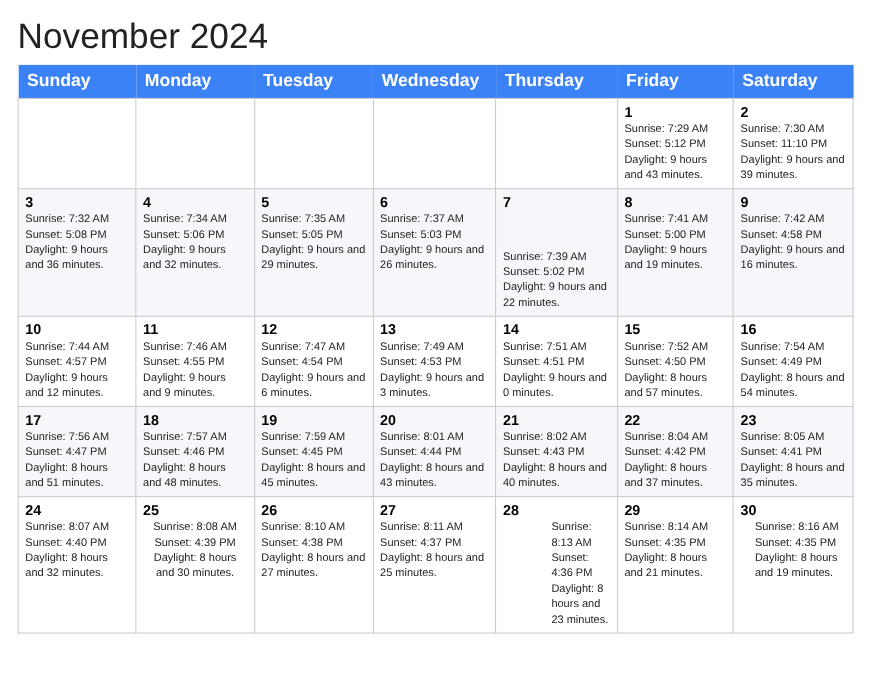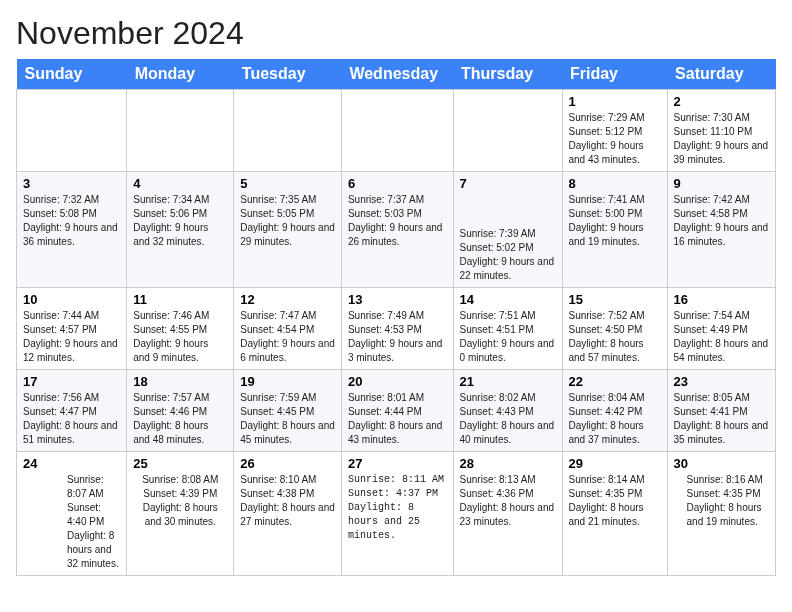--- a/index.html
+++ b/index.html
@@ -253,45 +253,45 @@
         <td>
           <span class="day-number">23</span>
           <div class="day-info" style="white-space: pre-line;">Sunrise: 8:05 AM
 Sunset: 4:41 PM
 Daylight: 8 hours and 35 minutes.</div>
         </td>
       </tr>
       <tr>
         <td>
           <span class="day-number">24</span>
-          <div class="day-info" style="white-space: pre-line; margin-left: 44px;">Sunrise: 8:07 AM
+          <div class="day-info" style="white-space: pre-line;">Sunrise: 8:07 AM
 Sunset: 4:40 PM
 Daylight: 8 hours and 32 minutes.</div>
         </td>
         <td>
           <span class="day-number">25</span>
           <div class="day-info" style="white-space: pre-line; text-align: center;">Sunrise: 8:08 AM
 Sunset: 4:39 PM
 Daylight: 8 hours and 30 minutes.</div>
         </td>
         <td>
           <span class="day-number">26</span>
           <div class="day-info" style="white-space: pre-line;">Sunrise: 8:10 AM
 Sunset: 4:38 PM
 Daylight: 8 hours and 27 minutes.</div>
         </td>
         <td>
           <span class="day-number">27</span>
-          <div class="day-info" style="white-space: pre-line; font-family: Liberation Mono, monospace;">Sunrise: 8:11 AM
+          <div class="day-info" style="white-space: pre-line;">Sunrise: 8:11 AM
 Sunset: 4:37 PM
 Daylight: 8 hours and 25 minutes.</div>
         </td>
         <td>
           <span class="day-number">28</span>
-          <div class="day-info" style="white-space: pre-line;">Sunrise: 8:13 AM
+          <div class="day-info" style="white-space: pre-line; margin-left: 44px;">Sunrise: 8:13 AM
 Sunset: 4:36 PM
 Daylight: 8 hours and 23 minutes.</div>
         </td>
         <td>
           <span class="day-number">29</span>
           <div class="day-info" style="white-space: pre-line;">Sunrise: 8:14 AM
 Sunset: 4:35 PM
 Daylight: 8 hours and 21 minutes.</div>
         </td>
         <td>

